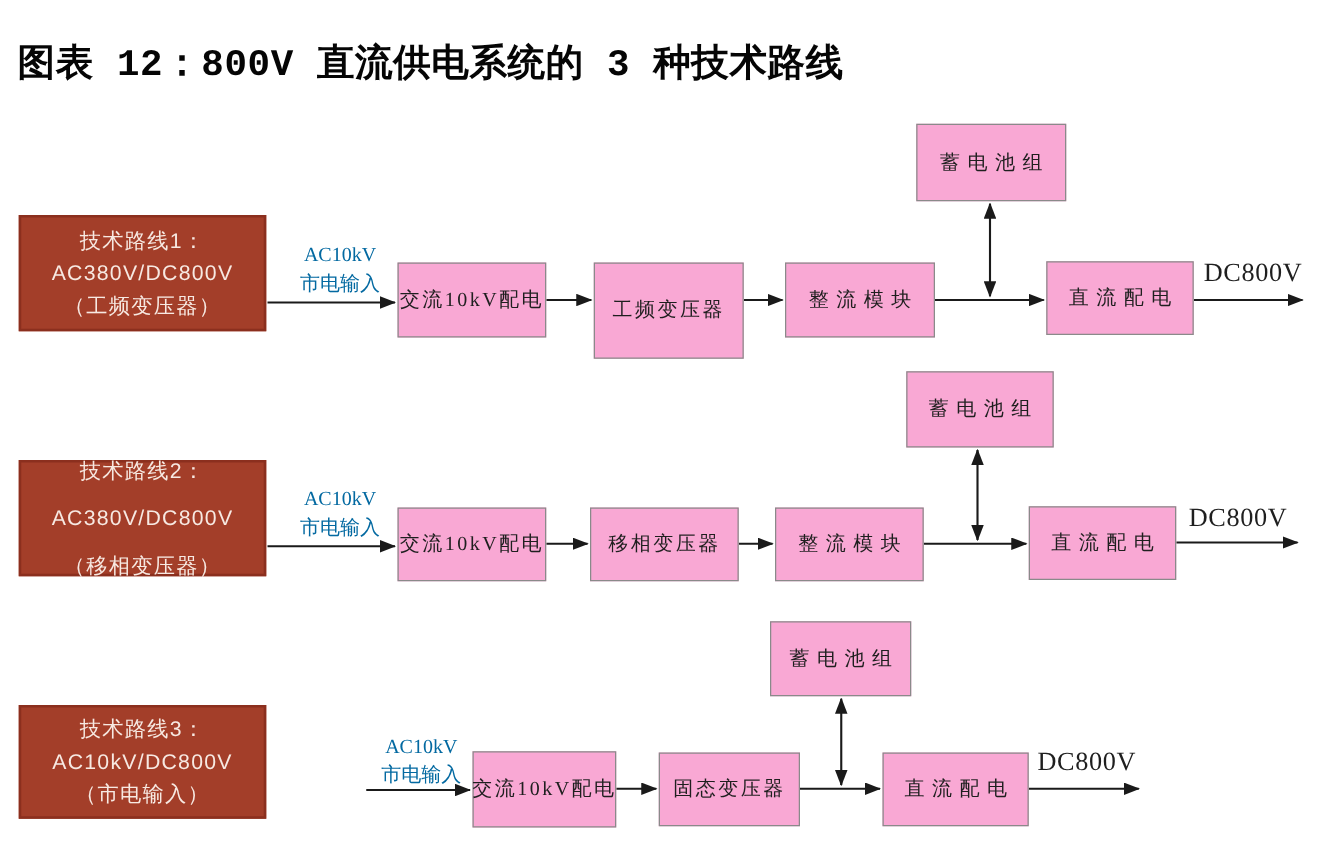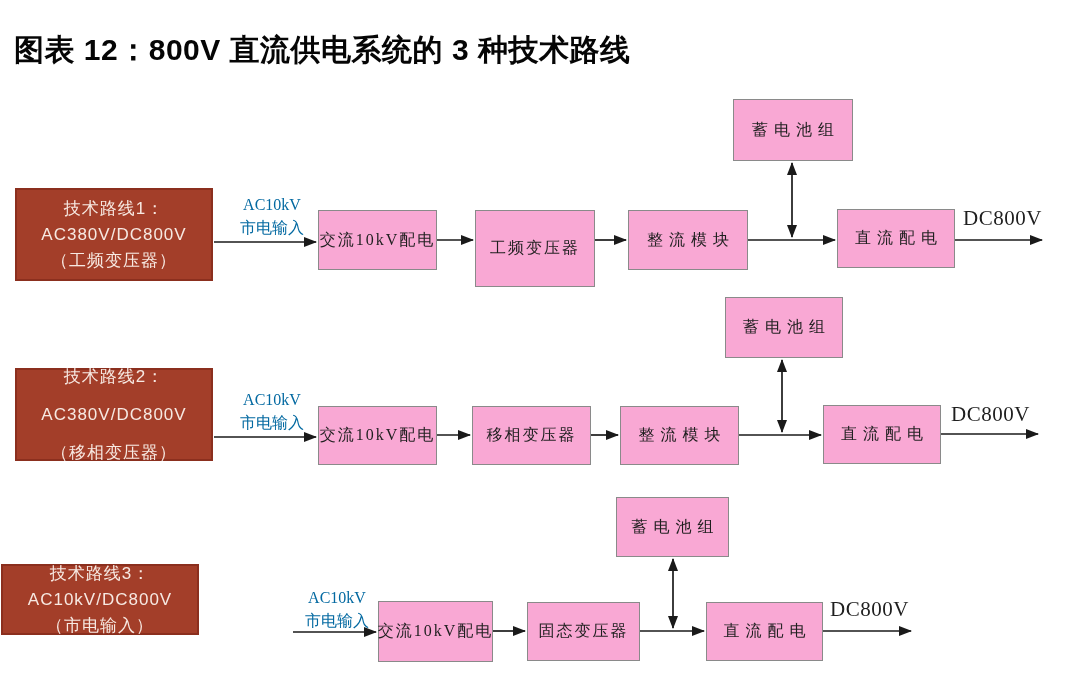--- a/index.html
+++ b/index.html
@@ -2,21 +2,21 @@
 <html><head>
 <meta charset="utf-8">
 <style>
   html,body{margin:0;padding:0;background:#ffffff;}
   #canvas{
     position:relative;width:1069px;height:684px;background:#ffffff;overflow:hidden;
     font-family:"Liberation Serif","DejaVu Serif",serif;
   }
   .title{
     position:absolute;left:14px;top:30px;width:820px;
-    font-family:Liberation Sans, sans-serif;
+    font-family:Liberation Mono, monospace;
     font-weight:800;font-size:30px;color:#050505;letter-spacing:0.5px;white-space:nowrap;
   }
   .route-label{
     position:absolute;background:#A33E29;border:2px solid #8B2F1E;box-sizing:border-box;
     color:#F7E9E2;text-align:center;display:flex;flex-direction:column;justify-content:center;
     font-family:"Liberation Sans","DejaVu Sans",sans-serif;
     font-size:17px;line-height:26px;letter-spacing:1px;
   }
   .node{
     position:absolute;background:#f9a8d4;border:1.6px solid #8A8A8A;box-sizing:border-box;
@@ -61,21 +61,21 @@
     <line x1="782" y1="360" x2="782" y2="432" marker-start="url(#ah)" marker-end="url(#ah)"></line>
     <line x1="941" y1="434" x2="1038" y2="434" marker-end="url(#ah)"></line>
 
     <line x1="293" y1="632" x2="376" y2="632" marker-end="url(#ah)"></line>
     <line x1="493" y1="631" x2="525" y2="631" marker-end="url(#ah)"></line>
     <line x1="640" y1="631" x2="704" y2="631" marker-end="url(#ah)"></line>
     <line x1="673" y1="559" x2="673" y2="628" marker-start="url(#ah)" marker-end="url(#ah)"></line>
     <line x1="823" y1="631" x2="911" y2="631" marker-end="url(#ah)"></line>
   </svg>
 
-  <div class="route-label" style="left:15px;top:188px;width:198px;height:93px;">
+  <div class="route-label" style="left:15px;top:172px;width:198px;height:93px;">
     <span>技术路线1：</span>
     <span>AC380V/DC800V</span>
     <span>（工频变压器）</span>
   </div>
   <div class="io-label" style="left:228px;top:193px;width:88px;">
     <div>AC10kV</div>
     <div>市电输入</div>
   </div>
   <div class="node" style="left:318px;top:210px;width:119px;height:60px;">交流10kV配电</div>
   <div class="node" style="left:475px;top:210px;width:120px;height:77px;">工频变压器</div>
@@ -93,21 +93,21 @@
     <div>AC10kV</div>
     <div>市电输入</div>
   </div>
   <div class="node" style="left:318px;top:406px;width:119px;height:59px;">交流10kV配电</div>
   <div class="node" style="left:472px;top:406px;width:119px;height:59px;">移相变压器</div>
   <div class="node wide" style="left:620px;top:406px;width:119px;height:59px;">整流模块</div>
   <div class="node wide" style="left:725px;top:297px;width:118px;height:61px;">蓄电池组</div>
   <div class="node wide" style="left:823px;top:405px;width:118px;height:59px;">直流配电</div>
   <div class="dc-label" style="left:951px;top:402px;">DC800V</div>
 
-  <div class="route-label" style="left:1px;top:564px;width:198px;height:71px;align-items:center;">
+  <div class="route-label" style="left:15px;top:564px;width:198px;height:91px;align-items:center;">
     <span>技术路线3：</span>
     <span>AC10kV/DC800V</span>
     <span>（市电输入）</span>
   </div>
   <div class="io-label" style="left:296px;top:586px;width:82px;">
     <div>AC10kV</div>
     <div>市电输入</div>
   </div>
   <div class="node" style="left:378px;top:601px;width:115px;height:61px;">交流10kV配电</div>
   <div class="node" style="left:527px;top:602px;width:113px;height:59px;">固态变压器</div>

